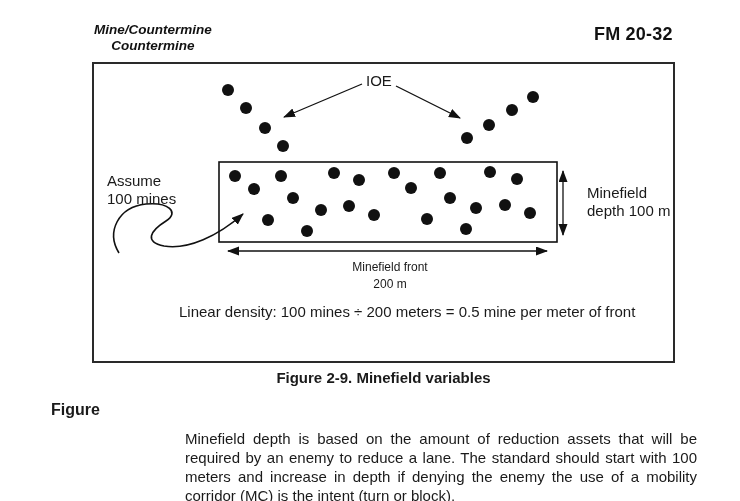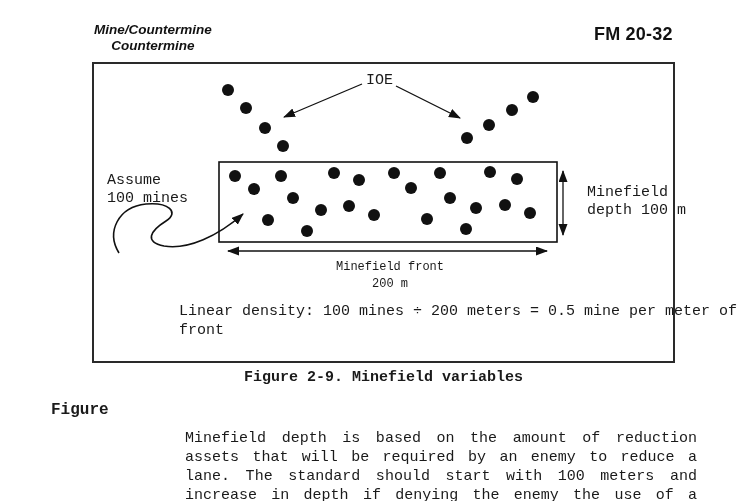--- a/index.html
+++ b/index.html
@@ -3,21 +3,21 @@
 <meta charset="utf-8">
 <style>
   html,body{margin:0;padding:0;}
   body{
     width:740px;height:501px;position:relative;overflow:hidden;
     background:#ffffff;color:#1a1a1a;
     font-family:"Liberation Serif", serif;
   }
   .abs{position:absolute;}
   .sans{font-family:"Liberation Sans", sans-serif;margin-top:15px;}
-  .serif{font-family:Liberation Mono, monospace;}
+  .serif{font-family:Liberation Sans, sans-serif;}
 
   .doc-title{
     left:86px;top:7px;width:134px;
     font-size:13.5px;font-weight:bold;font-style:italic;
     line-height:16px;text-align:center;color:#111;
   }
   .manual-number{
     left:594px;top:9px;font-size:18px;font-weight:bold;color:#111;
     letter-spacing:0.2px;
   }

